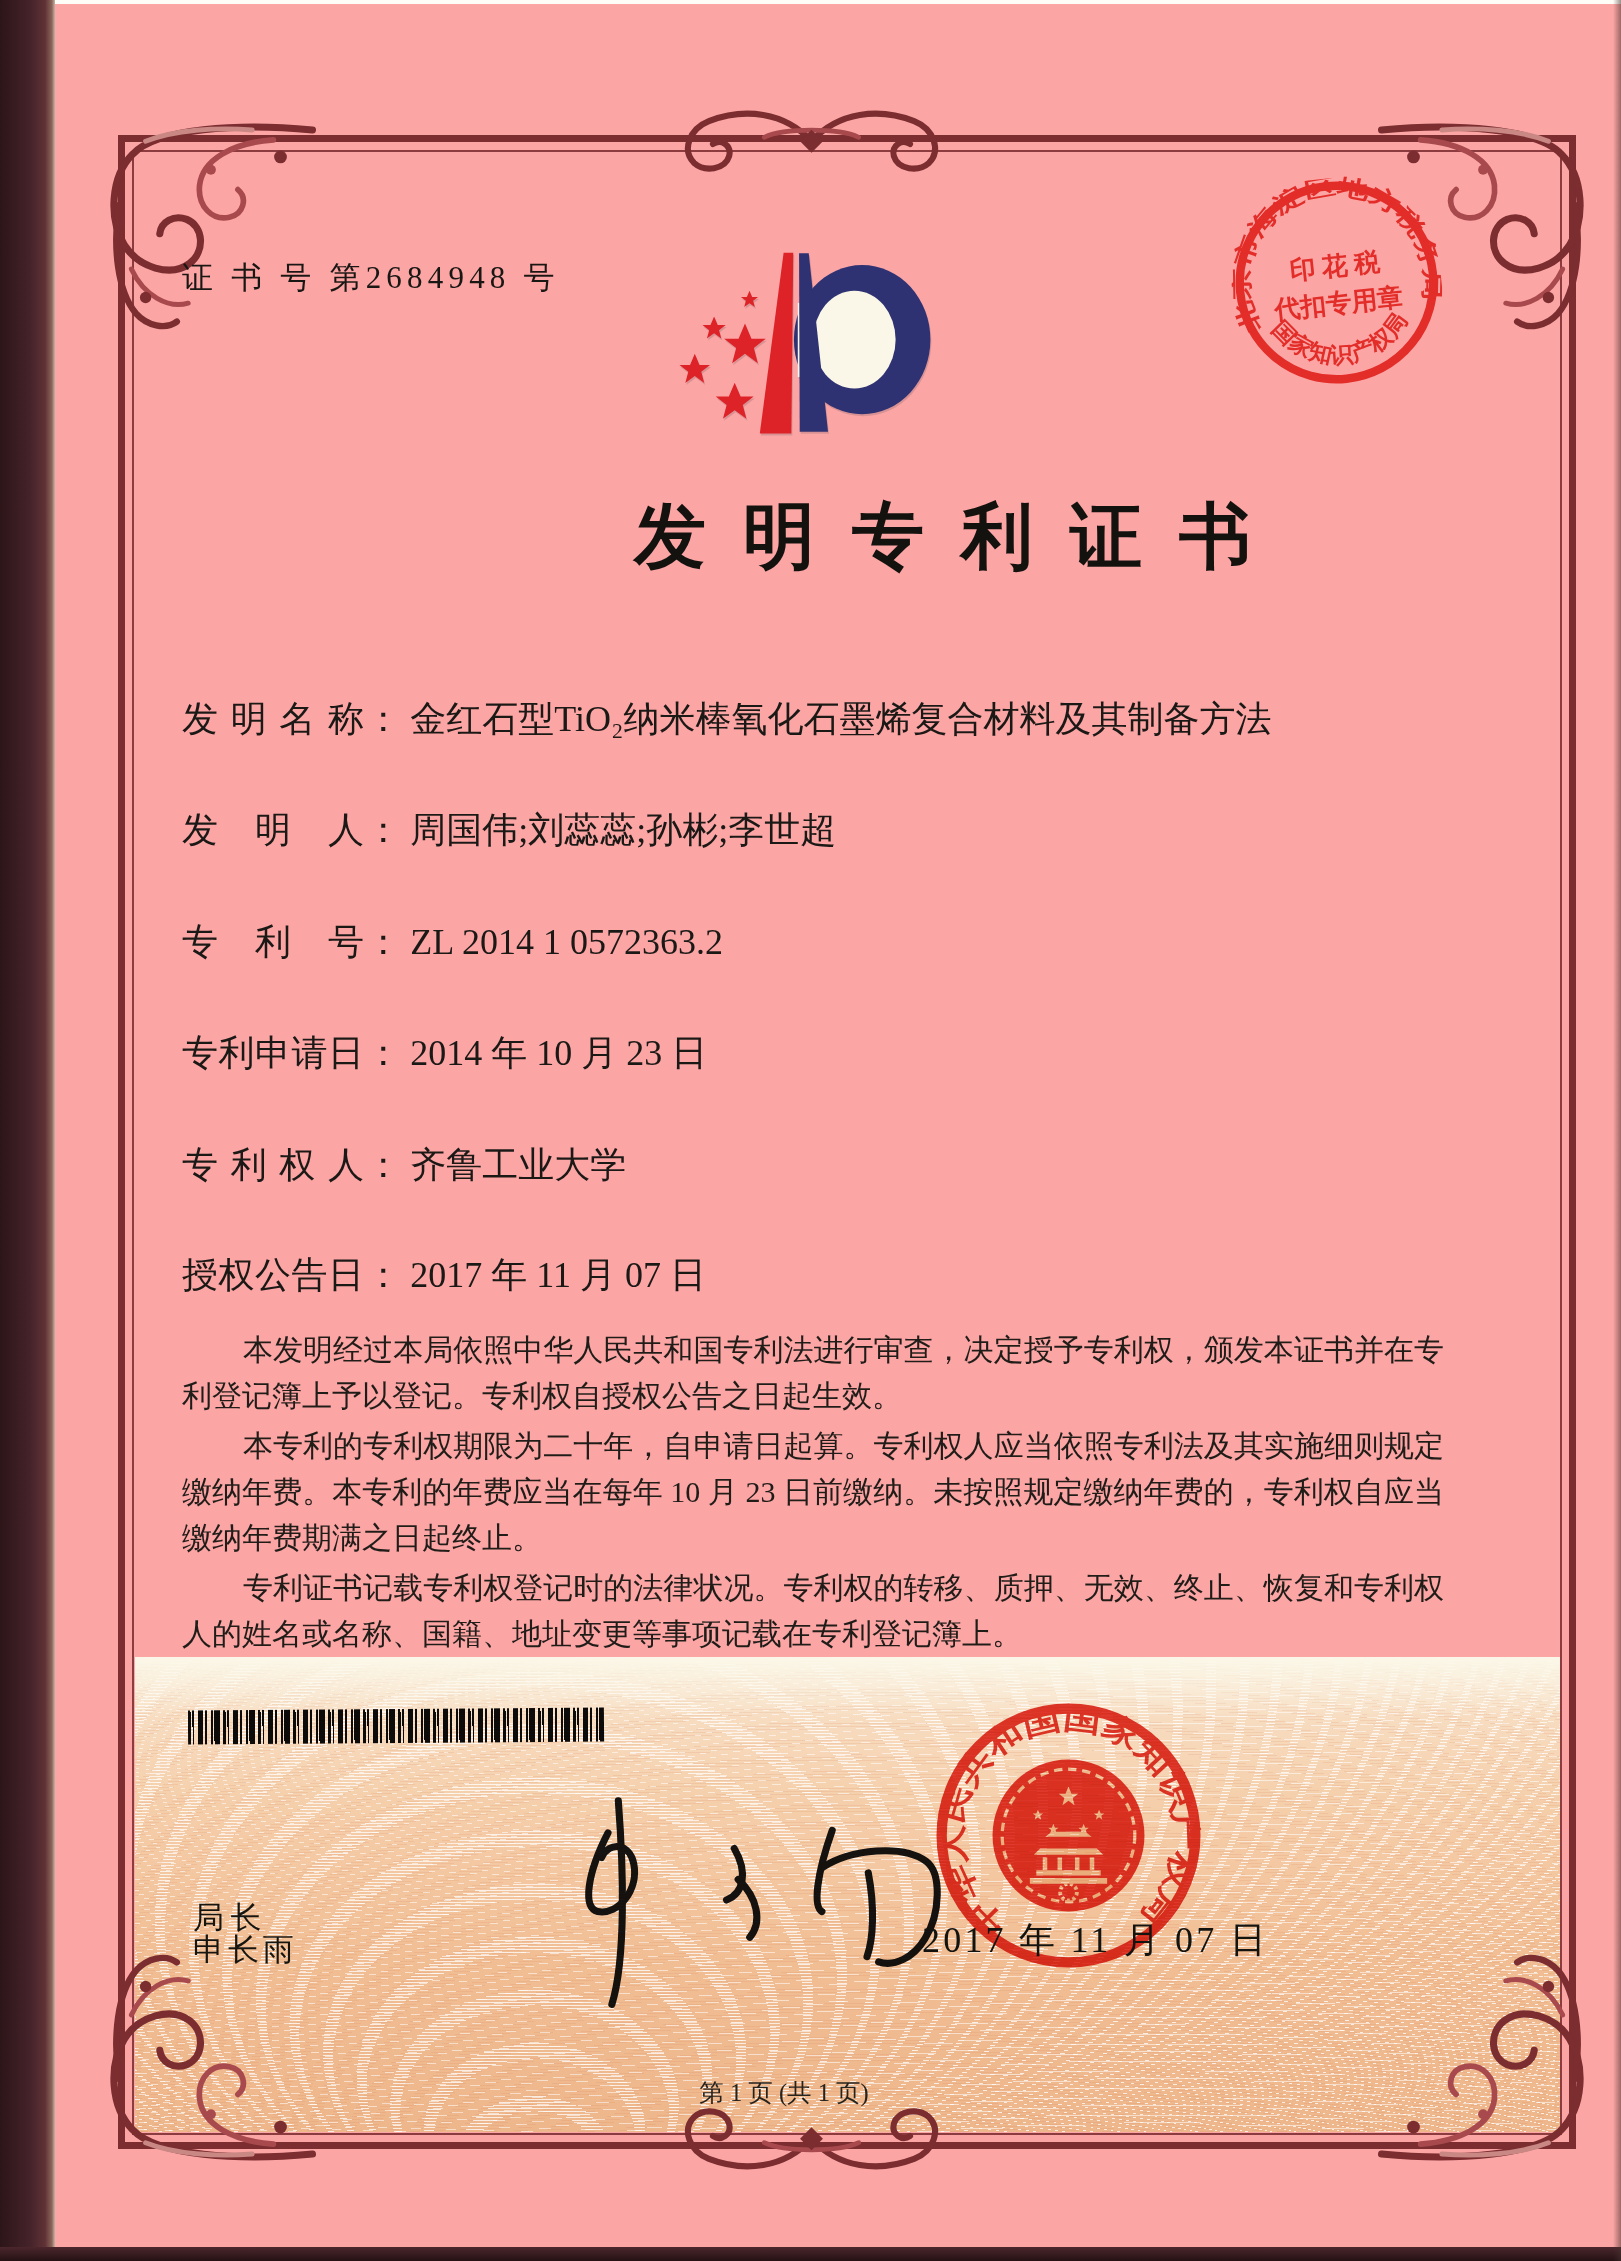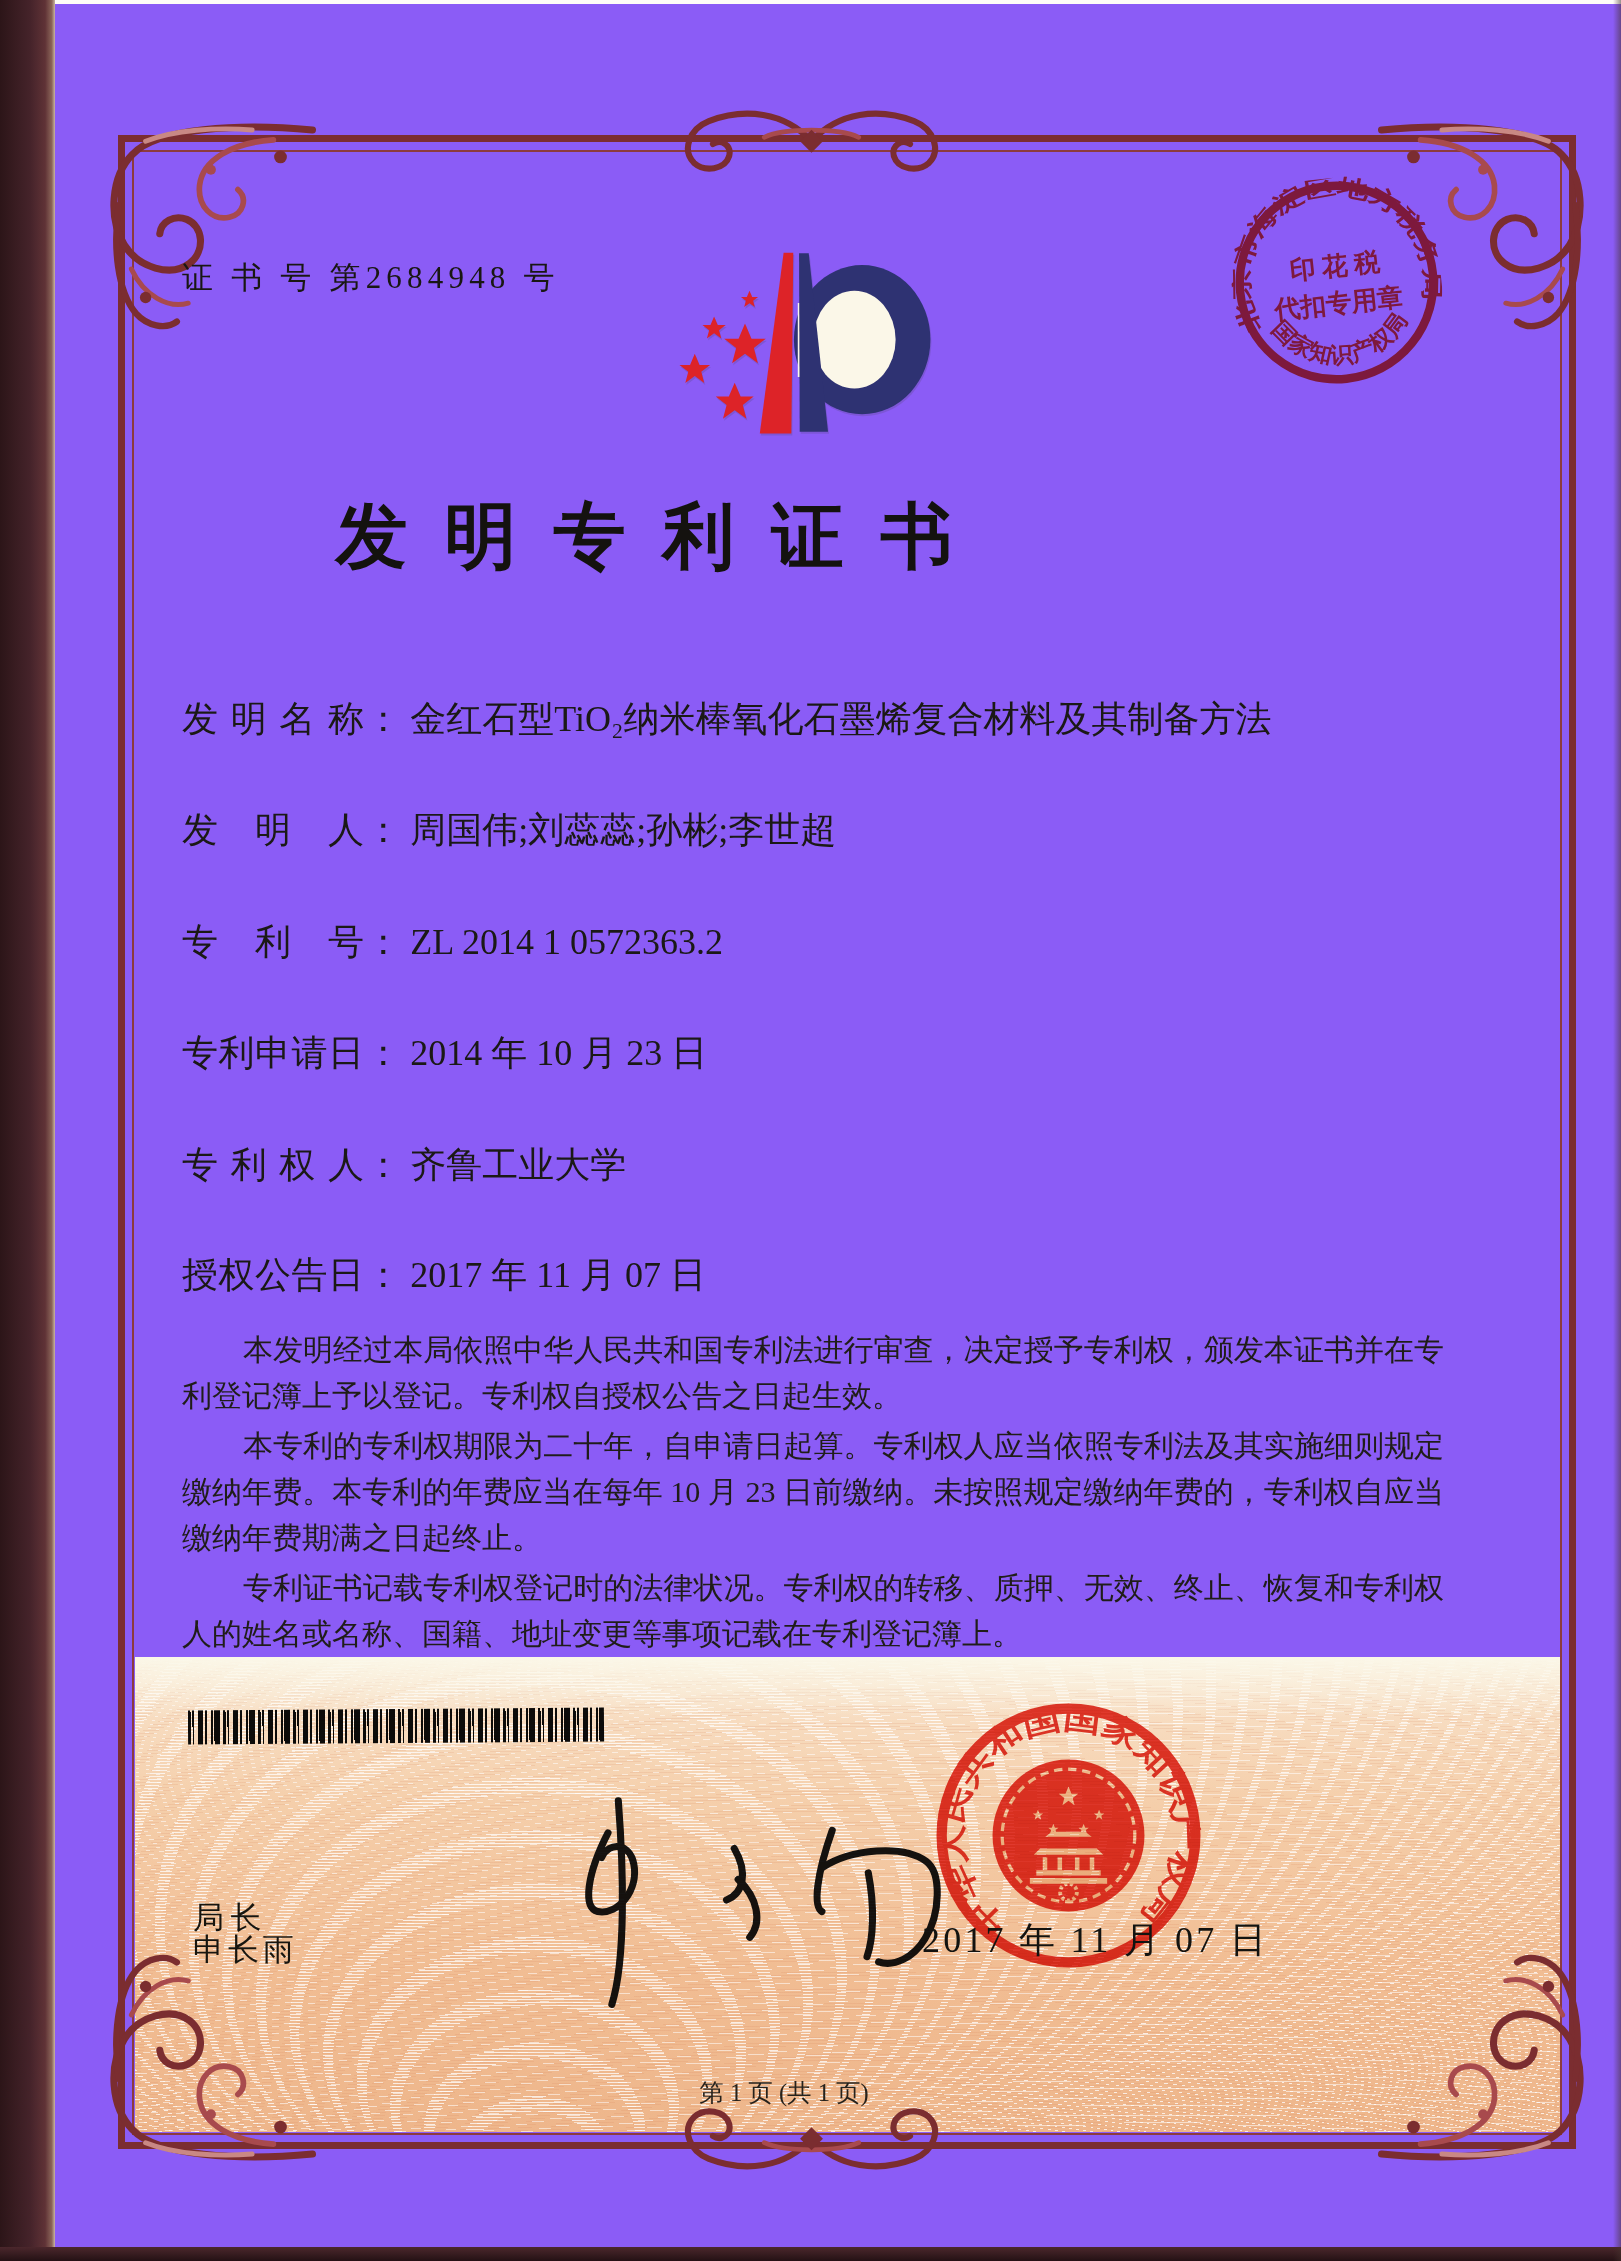--- a/index.html
+++ b/index.html
@@ -1,16 +1,16 @@
 <!DOCTYPE html>
 <html style="font-size:10.3px"><head>
 <meta charset="utf-8">
 <style>
   html,body{margin:0;padding:0;background:#2e171b;}
-  .canvas{position:relative;width:1622px;height:2261px;background:#8b5cf6;overflow:hidden;
+  .canvas{position:relative;width:1622px;height:2261px;background:#fca5a5;overflow:hidden;
           font-family:"Liberation Serif","DejaVu Serif",serif;color:#1c1a17;}
   .abs{position:absolute;}
 
   
   .edge-left{left:0;top:0;width:55px;height:2261px;
      background:linear-gradient(90deg,#2c1518 0%,#45232a 55%,#5f3236 82%,#8a6458 94%,#c8b4a2 100%);}
   .edge-bottom{left:0;top:2247px;width:1622px;height:14px;
      background:linear-gradient(0deg,#241114,#4b272c);}
   .edge-right{left:1613px;top:0;width:9px;height:2261px;
      background:linear-gradient(90deg,rgba(90,70,60,0),rgba(70,50,45,.6));}
@@ -28,21 +28,21 @@
      background-image:
        repeating-radial-gradient(120% 55% at 28% 118%, rgba(255,255,255,.75) 0 1.9px, rgba(255,255,255,0) 1.9px 19.3px),
        repeating-radial-gradient(130% 60% at 72% -28%, rgba(255,255,255,.55) 0 1.9px, rgba(255,255,255,0) 1.9px 22px),
        repeating-radial-gradient(140% 70% at 50% 160%, rgba(210,120,80,.14) 0 2.6px, rgba(210,120,80,0) 2.6px 17px),
        linear-gradient(180deg,#f9e6d0 0%,#f5cfab 30%,#f1bd93 65%,#eeb68b 100%);}
   .pattern::before{content:"";position:absolute;left:0;top:0;right:0;height:61px;
      background:linear-gradient(#fbf7e8,rgba(251,247,232,0));}
 
   
   .cert-no{left:182px;top:257px;font-size:31px;letter-spacing:5.2px;color:#191713;}
-  .title{left:0;top:489px;width:1288px;text-align:center;font-size:72px;font-weight:600;
+  .title{left:0;top:489px;width:1288px;text-align:right;font-size:72px;font-weight:600;
      letter-spacing:37px;text-indent:37px;color:#14120f;}
   .field{left:182px;font-size:36px;white-space:nowrap;color:#1b1916;}
   .flabel{display:inline-block;width:182px;text-align:justify;text-align-last:justify;vertical-align:top;}
   .fcolon{display:inline-block;margin:0 9px 0 1.3px;}
   .fvalue{display:inline-block;}
   .body-text{left:182px;top:1327px;width:1262px;font-size:30px;line-height:46px;
      text-align:justify;color:#201d19;}
   .body-text p{margin:0 0 3.9px 0;text-indent:61px;}
 
   .barcode{left:188px;top:1709px;width:416px;height:34px;mix-blend-mode:multiply;

